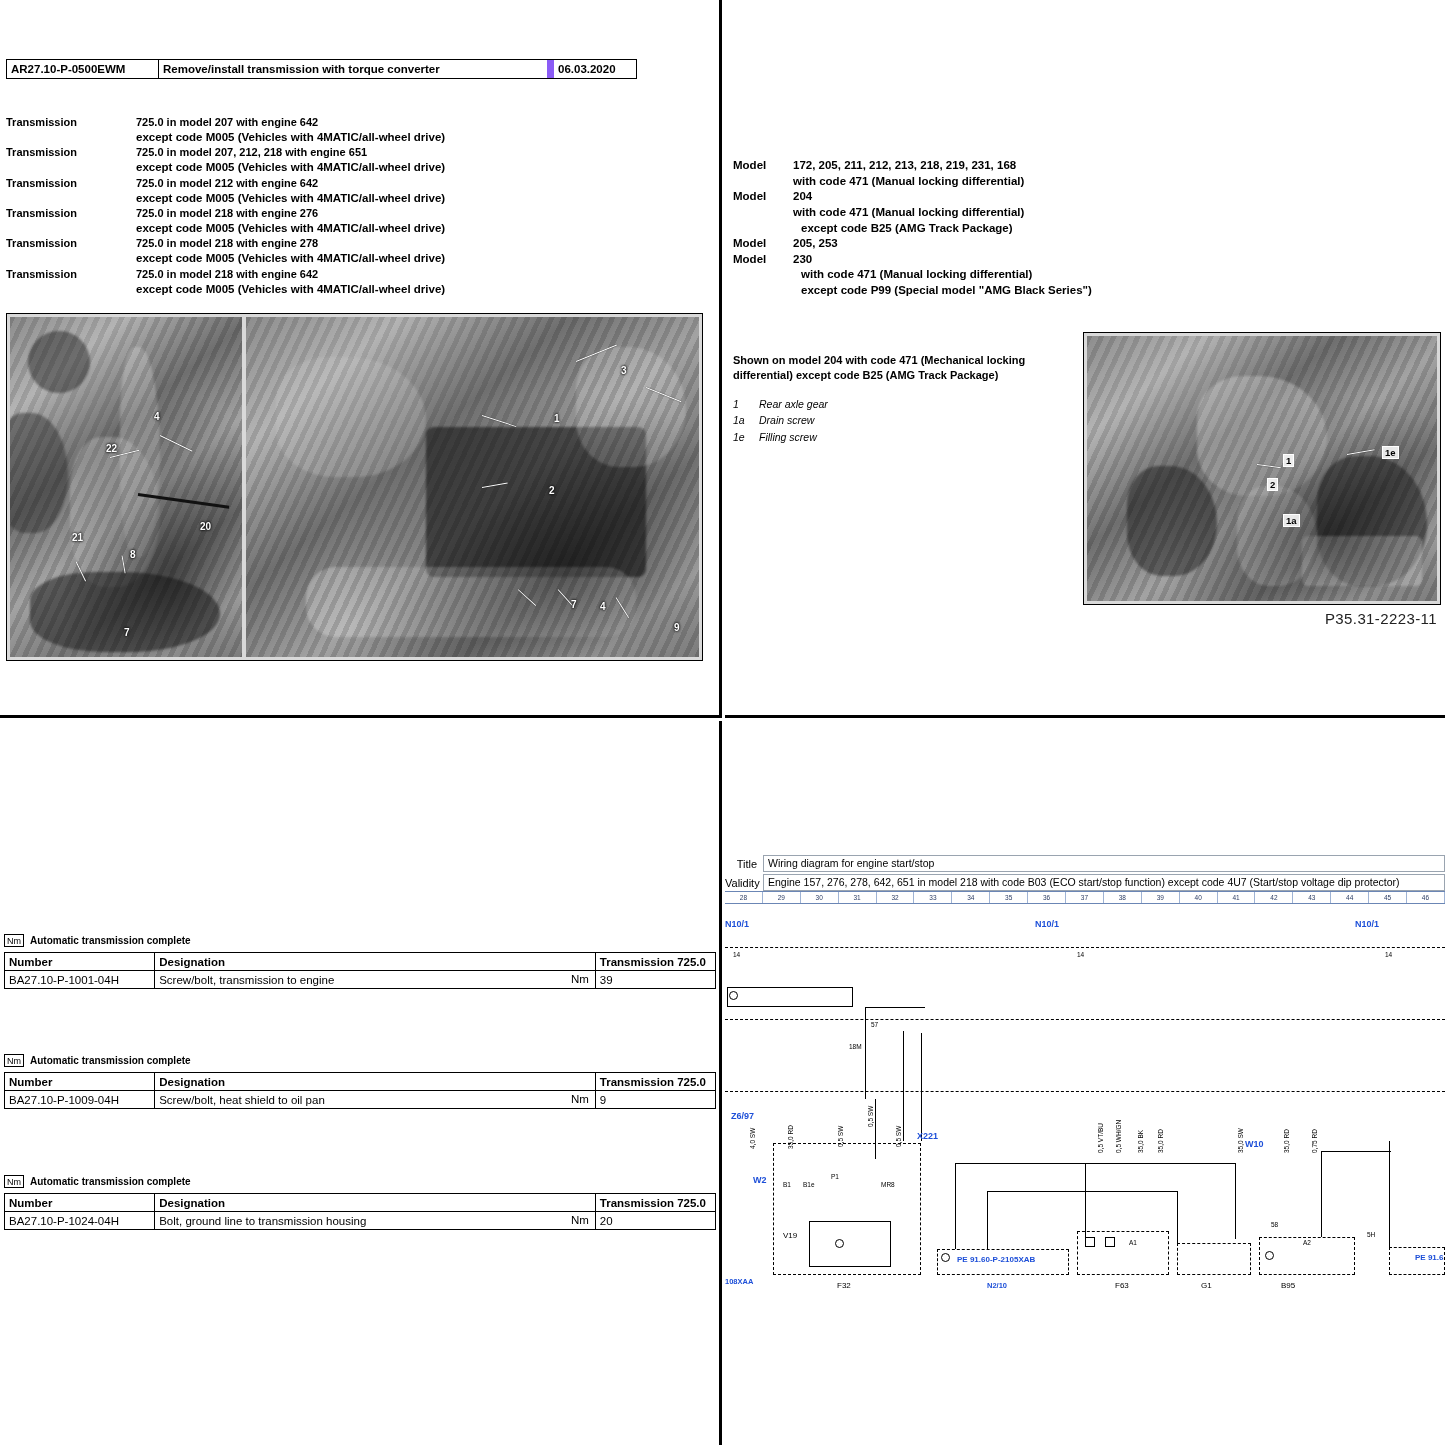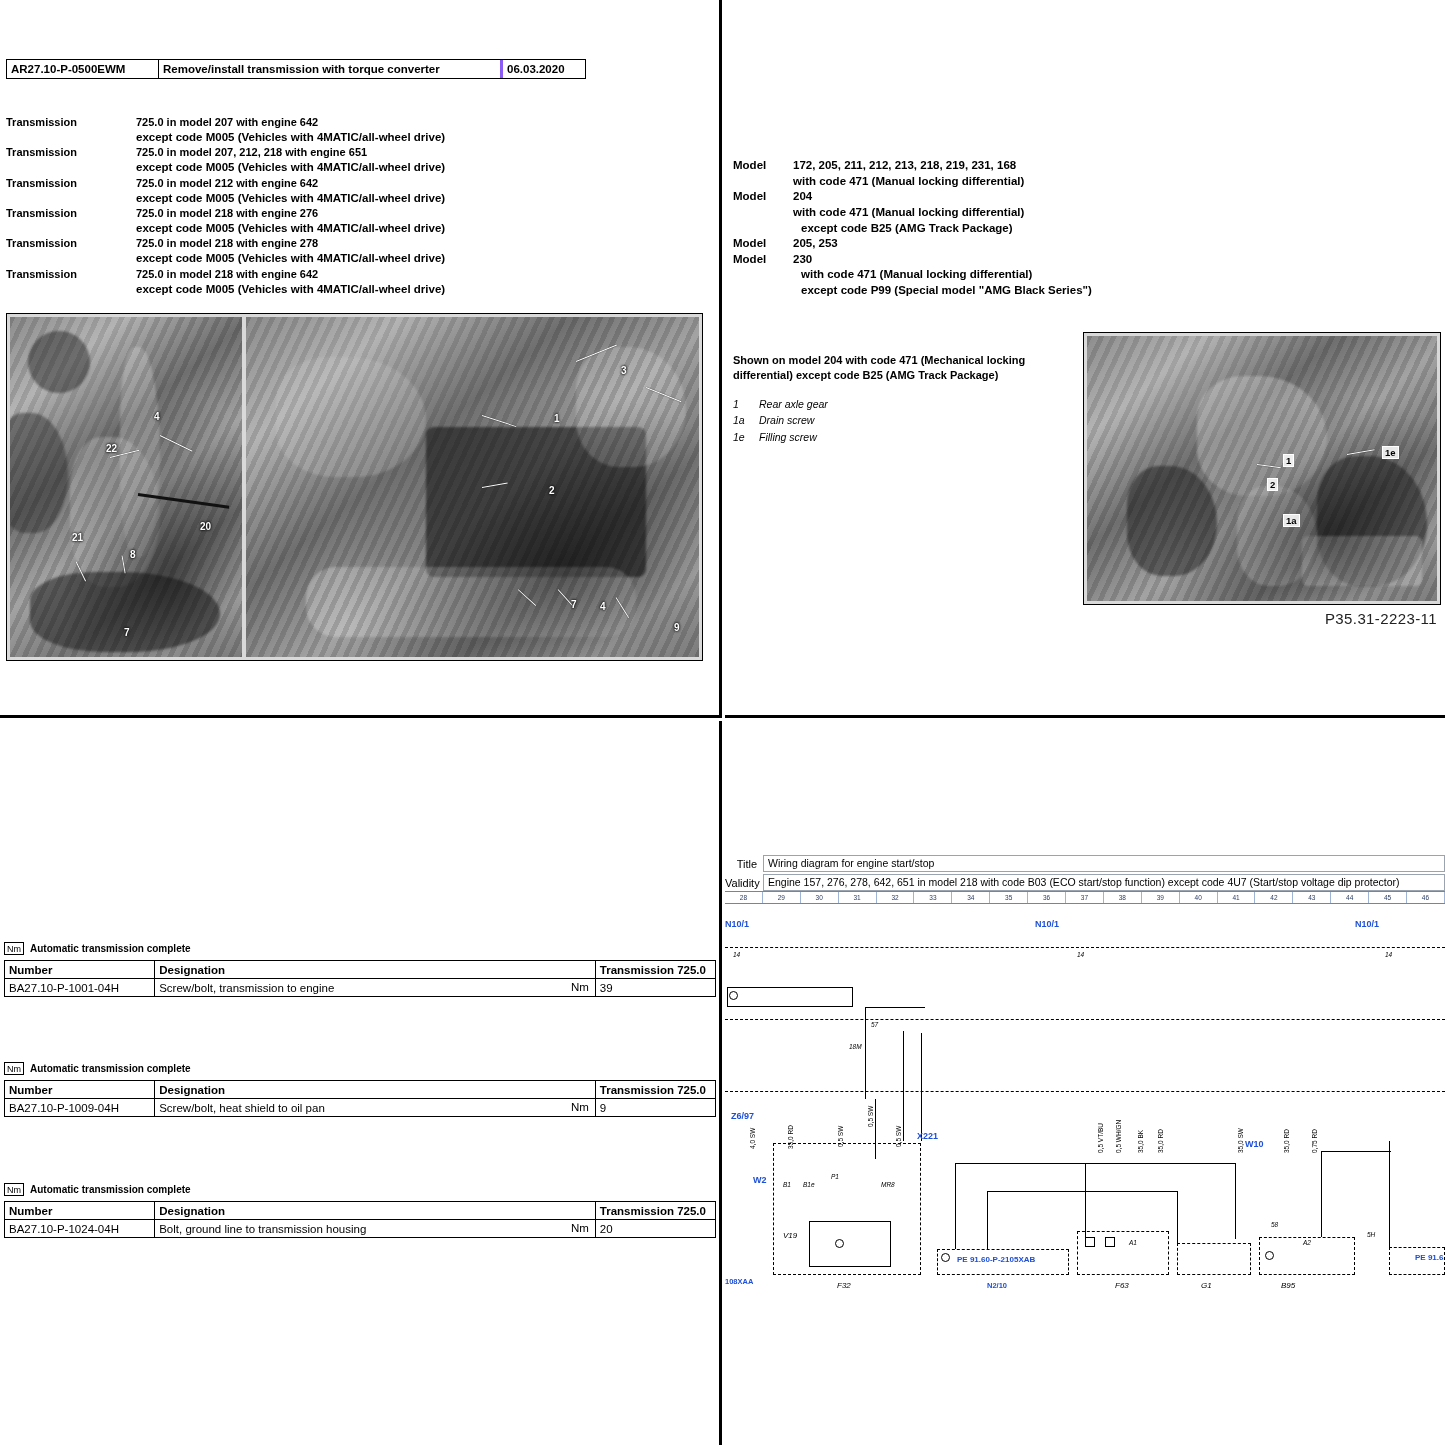--- a/index.html
+++ b/index.html
@@ -44,25 +44,25 @@
     font-size: 11.5px;
     font-weight: bold;
   }
   .doc-head .cell {
     display: flex;
     align-items: center;
     padding: 0 4px;
     box-sizing: border-box;
   }
   .doc-head .c-id    { width: 152px; border-right: 1px solid #000; }
-  .doc-head .c-title { flex: 1 1 auto; border-right: 3px solid #8b5cf6; }
+  .doc-head .c-title { flex: 1 1 auto; border-right: 7px solid #8b5cf6; }
   .doc-head .c-date  { width: 82px; justify-content: flex-start; }
 
   
-  #quad-tl .header-wrap { position: absolute; left: 6px; top: 59px; width: 580px; }
+  #quad-tl .header-wrap { position: absolute; left: 6px; top: 59px; width: 631px; }
   .trans-list { position: absolute; left: 6px; top: 115px; width: 700px; }
   .trans-row { display: flex; font-size: 11px; font-weight: bold; line-height: 1.35; }
   .trans-row .lbl { width: 130px; flex: 0 0 130px; }
   .trans-row .val { flex: 1 1 auto; }
   .trans-sub { font-size: 11.5px; font-weight: bold; padding-left: 130px; line-height: 1.35; }
 
   
   .photo-frame {
     position: absolute;
     border: 1px solid #000;
@@ -141,21 +141,21 @@
     border: 1px solid #fff;
     background: rgba(255,255,255,.85);
     color: #000;
     font-size: 9.5px;
     font-weight: bold;
     padding: 0 2px;
     z-index: 5;
   }
 
   
-  .torque-group { position: absolute; left: 4px; width: 712px; margin-top: 8px; }
+  .torque-group { position: absolute; left: 4px; width: 712px; }
   .torque-head { display: flex; align-items: center; gap: 6px; height: 16px; margin-bottom: 4px; }
   .nm-badge {
     border: 1px solid #000;
     font-size: 9px;
     padding: 0 2px;
     line-height: 12px;
     height: 13px;
     box-sizing: border-box;
     font-family: "Liberation Sans", sans-serif;
   }
@@ -205,21 +205,21 @@
     flex: 1 1 0;
     border-right: 1px solid #9fb3d4;
     font-size: 6.5px;
     color: #2b3c63;
     text-align: center;
     line-height: 11px;
     box-sizing: border-box;
   }
   .blue-lbl { position: absolute; color: #1d4fd8; font-size: 9px; font-weight: bold; }
   .blue-lbl.sm { font-size: 7.5px; }
-  .blk-lbl { position: absolute; color: #000; font-size: 8px; font-style: italic; }
+  .blk-lbl { position: absolute; color: #000; font-size: 8px; }
   .blk-lbl.tiny { font-size: 6.5px; }
   .vwire { position: absolute; background: #000; width: 1px; }
   .hwire { position: absolute; background: #000; height: 1px; }
   .dashline {
     position: absolute;
     border-top: 1px dashed #000;
     width: 100%;
     left: 0;
   }
   .comp-box {

